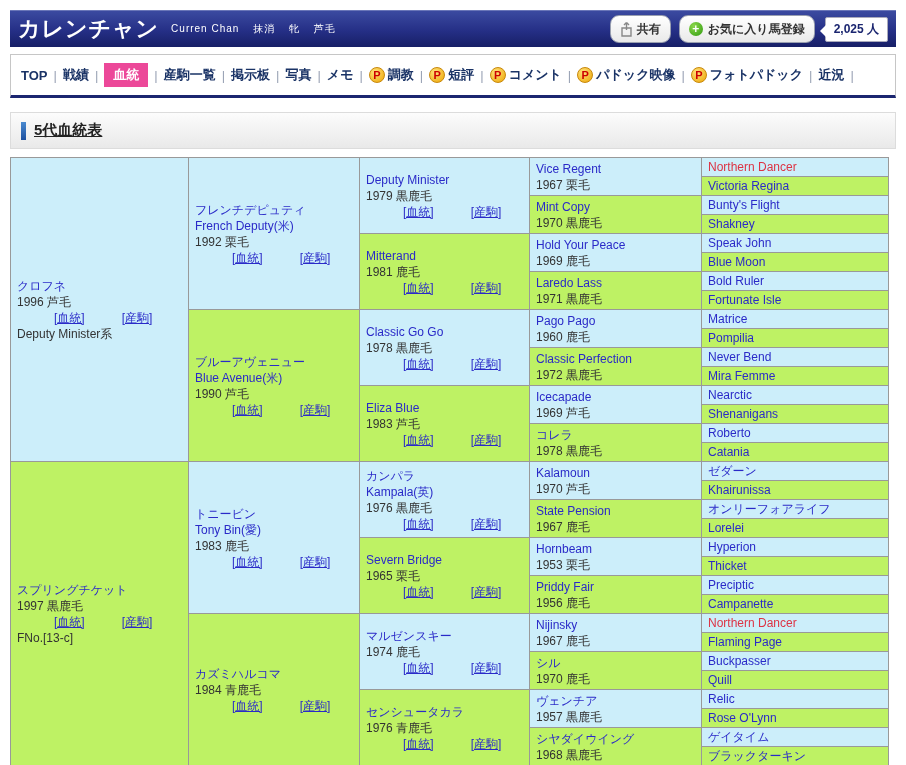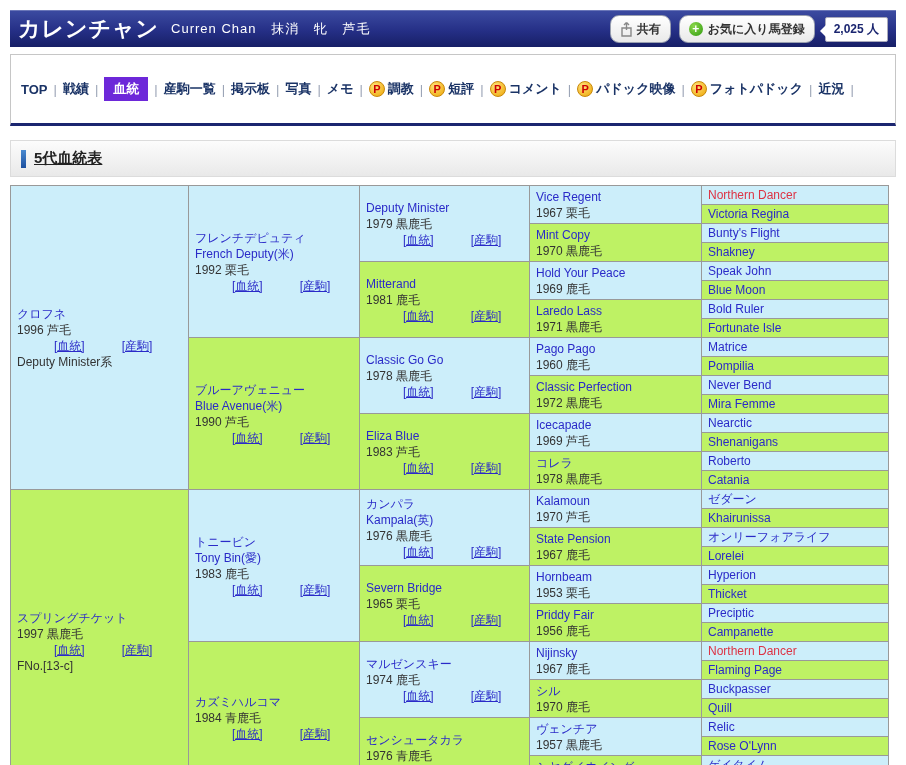--- a/index.html
+++ b/index.html
@@ -3,40 +3,40 @@
 <meta charset="utf-8">
 <style>
   html,body{margin:0;padding:0;background:#fff;}
   body{width:906px;height:765px;font-family:"Liberation Sans","DejaVu Sans",sans-serif;overflow:hidden;}
   .page{padding:10px;}
 
   
   .hd{height:36px;background:linear-gradient(#3b4aa0,#252f86 55%,#171f66);border-top:1px solid #6a76b8;
       display:flex;align-items:center;padding:0 8px;}
   .hd-name{color:#fff;font-size:22px;font-weight:bold;letter-spacing:1px;}
-  .hd-sub{color:#fff;font-size:13px;margin-left:12px;letter-spacing:1px;}
+  .hd-sub{color:#fff;font-size:10px;margin-left:12px;letter-spacing:1px;}
   .hd-sub span{margin-right:10px;}
   .hd-spacer{flex:1;}
   .btn{display:inline-flex;align-items:center;background:linear-gradient(#fff,#e9e9e9);
        border:1px solid #9aa0b0;border-radius:9px;padding:3px 9px;font-size:12px;font-weight:bold;
        color:#333;margin-left:8px;height:20px;cursor:pointer;}
   .btn svg{margin-right:4px;}
   .fav-ic{display:inline-block;width:14px;height:14px;border-radius:50%;
           background:radial-gradient(circle at 35% 30%,#8cd84a,#2f9a10);color:#fff;font-weight:bold;
           font-size:12px;line-height:14px;text-align:center;margin-right:5px;}
   .cnt{position:relative;background:#fff;border:1px solid #aab;border-radius:2px;color:#1b2670;
        font-size:12px;font-weight:bold;padding:3px 8px;margin-left:10px;}
   .cnt:before{content:"";position:absolute;left:-6px;top:7px;border:6px solid transparent;
        border-right-color:#fff;border-left:none;}
 
   
   .nav{margin-top:7px;background:#fff;border:1px solid #c6c6c6;border-bottom:3px solid #1b2670;
-       padding:22px 10px;font-size:13px;display:flex;align-items:center;white-space:nowrap;}
+       padding:8px 10px;font-size:13px;display:flex;align-items:center;white-space:nowrap;}
   .nv{color:#1a3366;text-decoration:none;font-weight:bold;display:inline-flex;align-items:center;}
-  .nv.act{background:#6d28d9;color:#fff;padding:3px 9px;}
+  .nv.act{background:#ec4899;color:#fff;padding:3px 9px;}
   .sep{color:#9aa3b5;margin:0 6px;font-weight:normal;}
   .p-ic{display:inline-block;width:14px;height:14px;border-radius:50%;
         background:radial-gradient(circle at 35% 30%,#ffe27a,#eda504);border:1px solid #c8880a;
         color:#cc0000;font-weight:bold;font-size:11px;line-height:14px;text-align:center;margin-right:3px;}
 
   
   .sec{margin-top:14px;background:linear-gradient(#fcfcfc,#e9e9e9);border:1px solid #dcdcdc;
        padding:8px 10px;display:flex;align-items:center;}
   .sec .bar{width:5px;height:18px;background:linear-gradient(#4a8ad0,#1c4f9e);margin-right:8px;}
   .sec .ttl{font-size:15px;font-weight:bold;color:#222;text-decoration:underline;}

